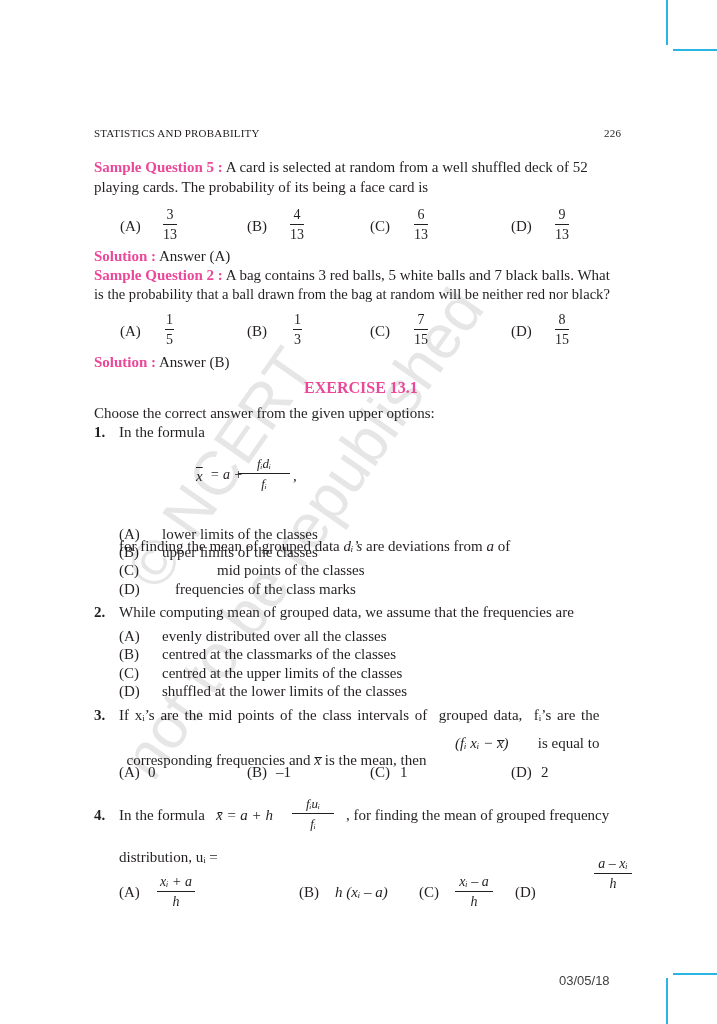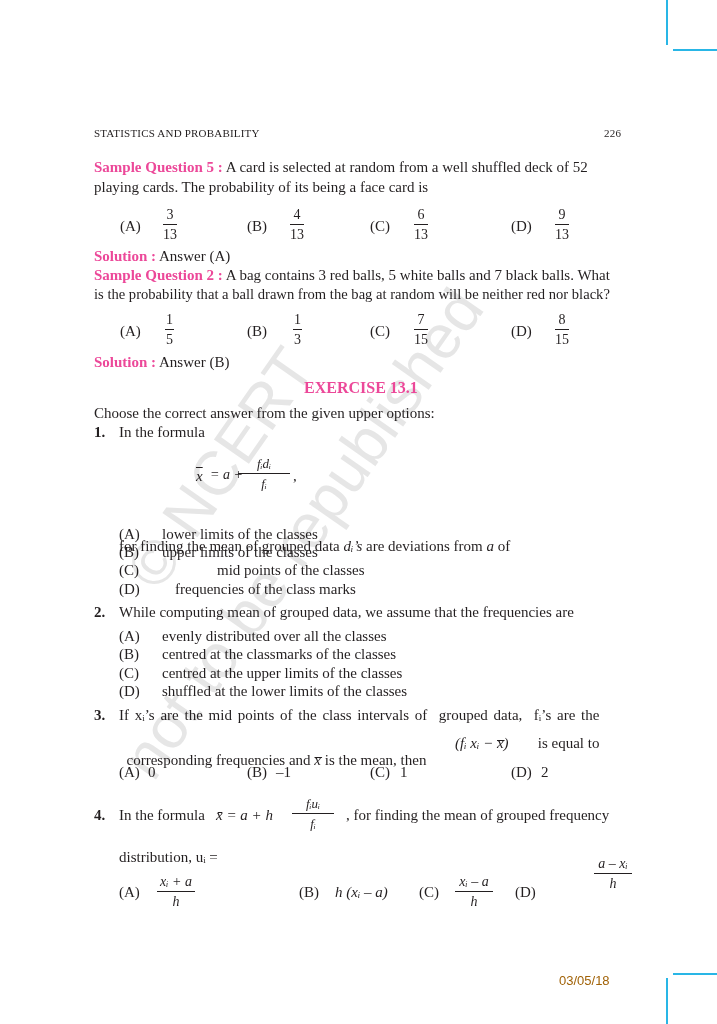--- a/index.html
+++ b/index.html
@@ -181,13 +181,13 @@
       <div class="num">xᵢ – a</div>
       <div class="den">h</div>
     </div>
   <span class="opt-label" style="left:515px;top:884px;">(D)</span>
   <div class="frac it" style="left:556px;top:855px;min-width:38px;margin-left:38px;">
       <div class="num">a – xᵢ</div>
       <div class="den">h</div>
     </div>
 </div>
 
-<div class="abs" style="left:559px;top:973px;font-family:'Liberation Sans', sans-serif;font-size:13px;color:#a16207;">03/05/18</div>
+<div class="abs" style="left:559px;top:973px;font-family:'Liberation Sans', sans-serif;font-size:13px;color:#404040;">03/05/18</div>
 
 </body></html>

